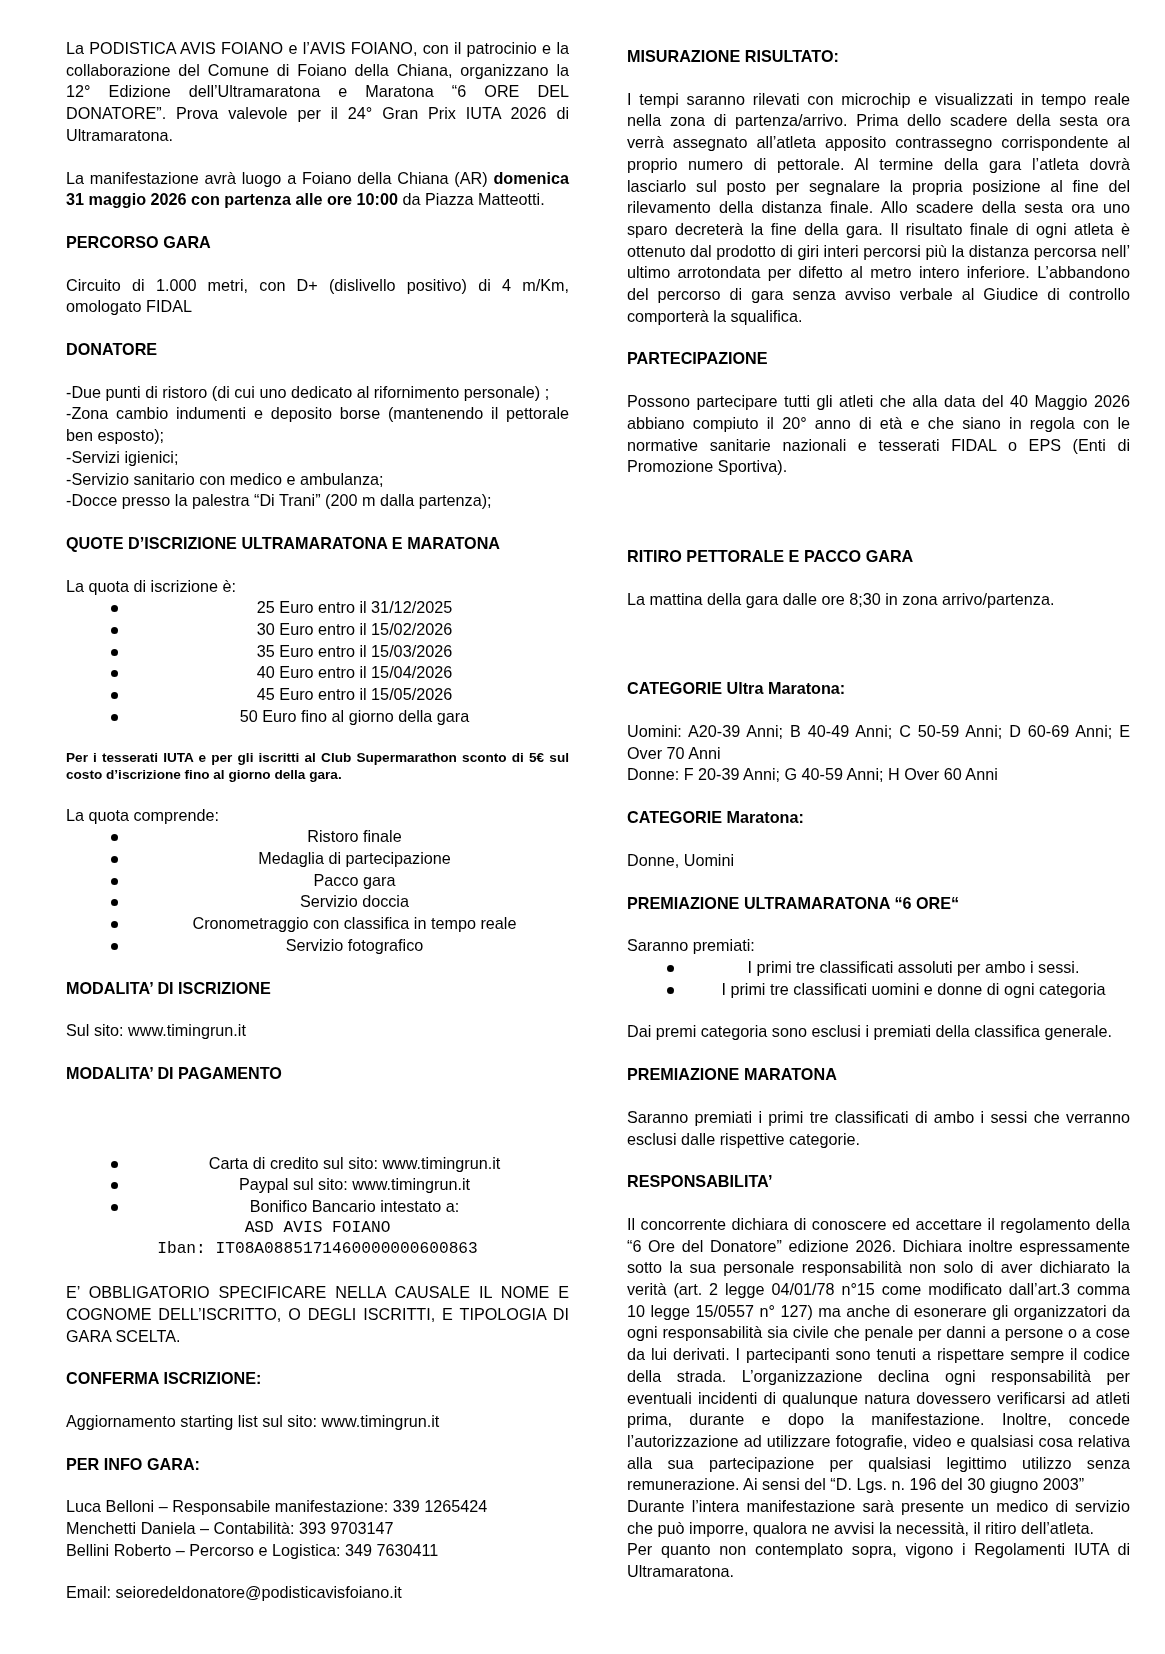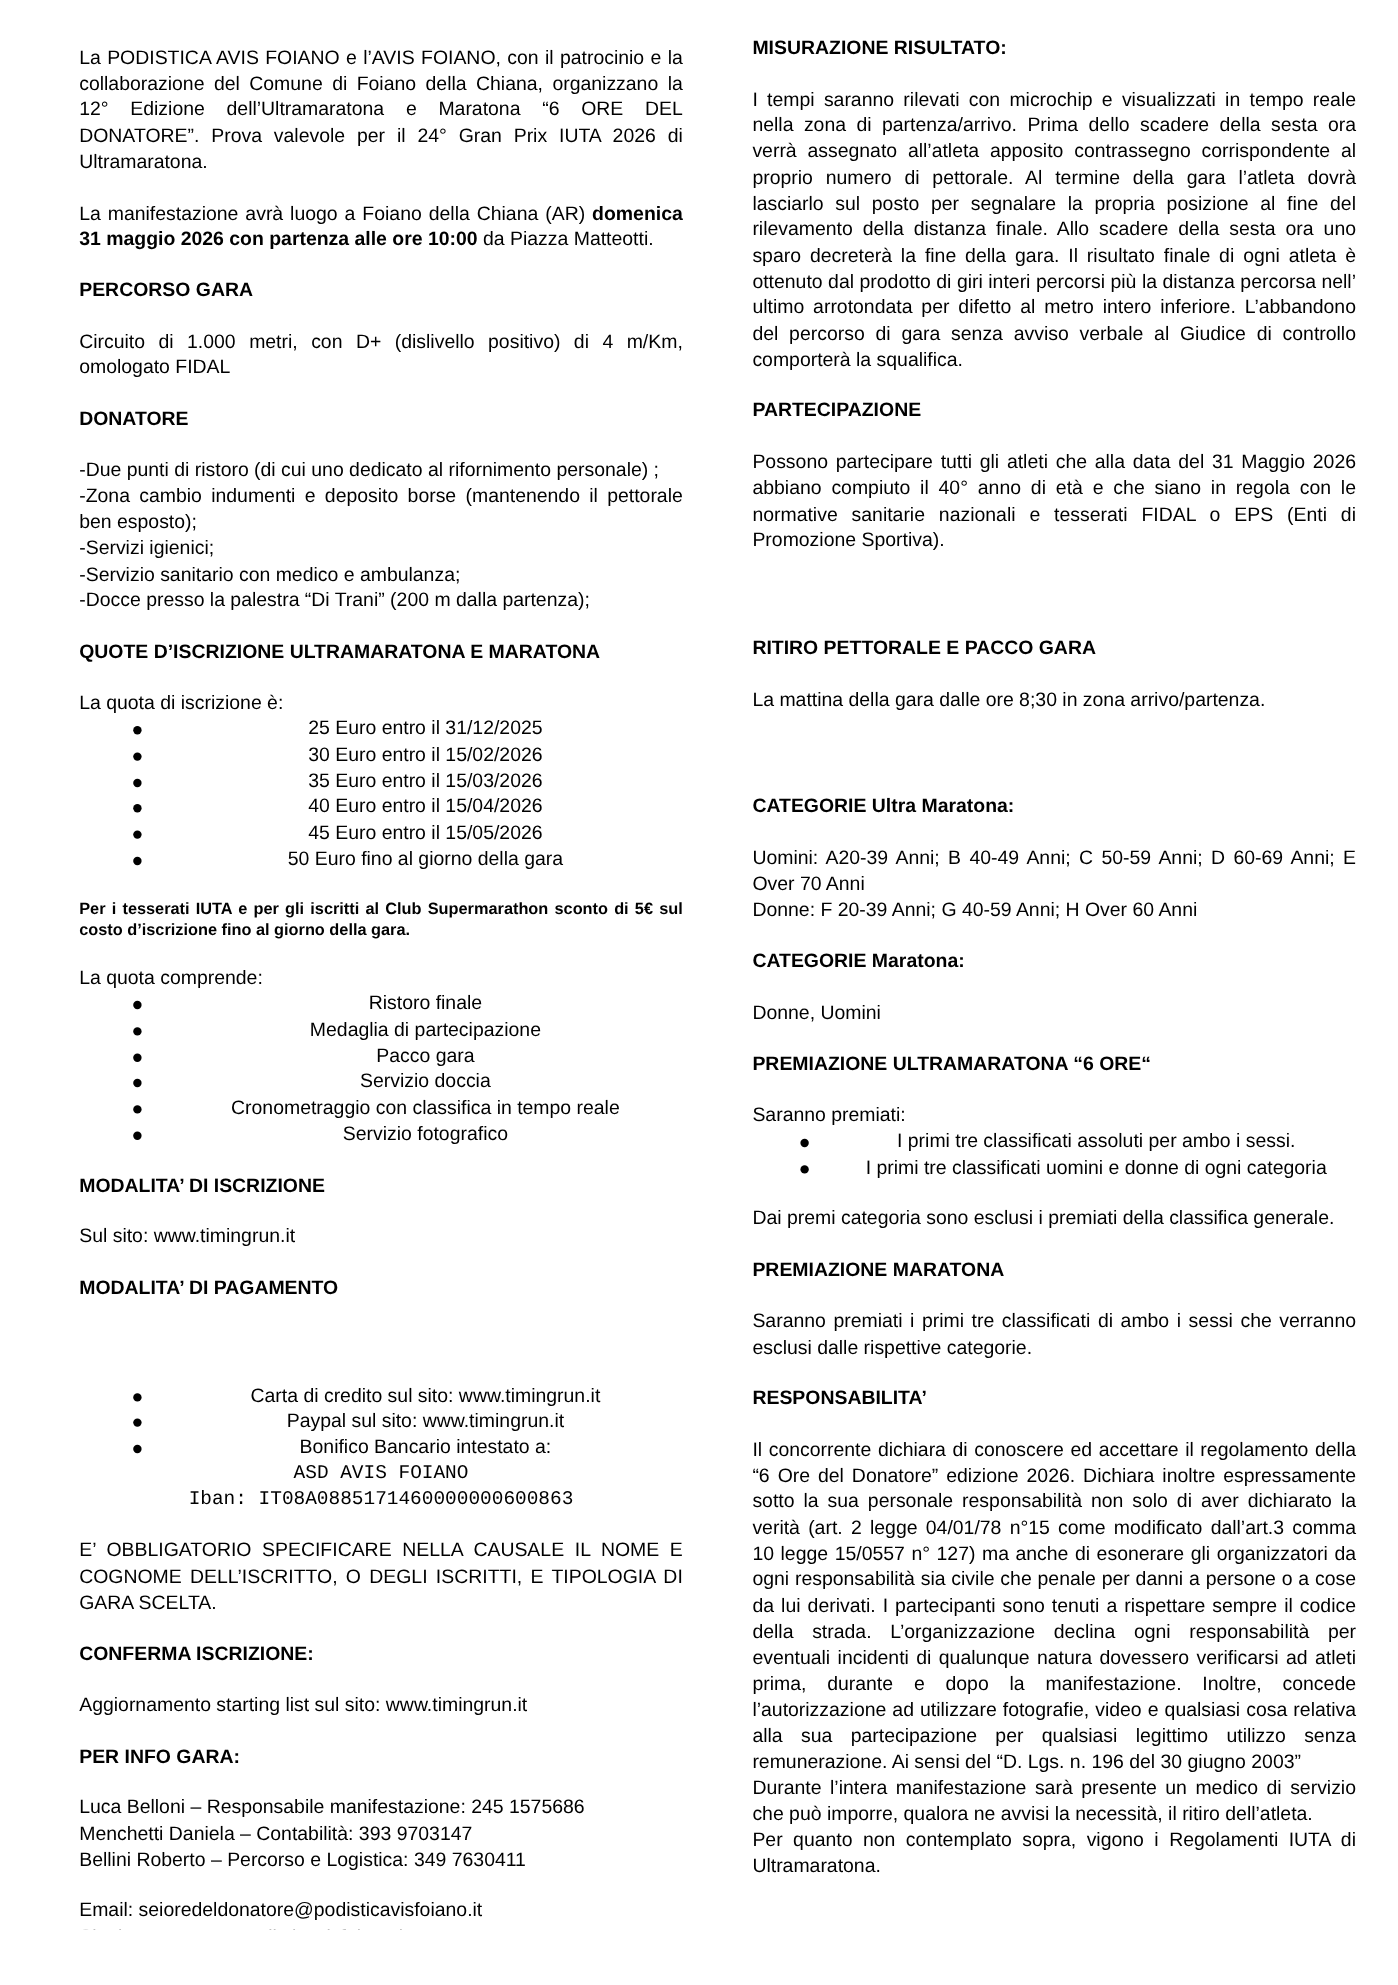--- a/index.html
+++ b/index.html
@@ -8,21 +8,21 @@
     width:1165px; height:1608px;
     background:#ffffff;
     color:#000000;
     font-family:"Liberation Sans","DejaVu Sans",sans-serif;
     font-size:16.2px;
     line-height:21.7px;
     overflow:hidden;
   }
   .col { position:absolute; top:38px; }
   .col-left  { left:66px;  width:503px; }
-  .col-right { left:627px; width:503px; top:30px; }
+  .col-right { left:627px; width:503px; top:46px; }
   p, h2, ul { margin:0; padding:0; }
   h2 { font-size:16.2px; font-weight:bold; line-height:21.7px; }
   .j { text-align:justify; }
   .b { font-weight:bold; }
   .center { text-align:center;font-family:Liberation Mono, monospace; }
   .mt1 { margin-top:21px; }
   .mt2 { margin-top:68px; }
   .note {
     font-weight:bold;
     font-size:13.6px;
@@ -100,39 +100,39 @@
     <p class="center">ASD AVIS FOIANO</p>
     <p class="center">Iban: IT08A0885171460000000600863</p>
 
     <p class="j mt1">E’ OBBLIGATORIO SPECIFICARE NELLA CAUSALE IL NOME E COGNOME DELL’ISCRITTO, O DEGLI ISCRITTI, E TIPOLOGIA DI GARA SCELTA.</p>
 
     <h2 class="mt1">CONFERMA ISCRIZIONE:</h2>
     <p class="mt1">Aggiornamento starting list sul sito: www.timingrun.it</p>
 
     <h2 class="mt1">PER INFO GARA:</h2>
     <div class="mt1">
-      <p>Luca Belloni – Responsabile manifestazione: 245 1575686</p>
+      <p>Luca Belloni – Responsabile manifestazione: 339 1265424</p>
       <p>Menchetti Daniela – Contabilità: 393 9703147</p>
       <p>Bellini Roberto – Percorso e Logistica: 349 7630411</p>
     </div>
     <div class="mt1">
       <p>Email: seioredeldonatore@podisticavisfoiano.it</p>
       <p><span>Sito internet: </span><span class="url-underline">www.podisticavisfoiano.it</span></p>
       <p>Pagina Facebook “Sei Ore Del Donatore”</p>
     </div>
 
   </div>
 
   <div class="col col-right">
 
     <h2>MISURAZIONE RISULTATO:</h2>
     <p class="j mt1">I tempi saranno rilevati con microchip e visualizzati in tempo reale nella zona di partenza/arrivo. Prima dello scadere della sesta ora verrà assegnato all’atleta apposito contrassegno corrispondente al proprio numero di pettorale. Al termine della gara l’atleta dovrà lasciarlo sul posto per segnalare la propria posizione al fine del rilevamento della distanza finale. Allo scadere della sesta ora uno sparo decreterà la fine della gara. Il risultato finale di ogni atleta è ottenuto dal prodotto di giri interi percorsi più la distanza percorsa nell’ ultimo arrotondata per difetto al metro intero inferiore. L’abbandono del percorso di gara senza avviso verbale al Giudice di controllo comporterà la squalifica.</p>
 
     <h2 class="mt1">PARTECIPAZIONE</h2>
-    <p class="j mt1">Possono partecipare tutti gli atleti che alla data del 31 Maggio 2026 abbiano compiuto il 40° anno di età e che siano in regola con le normative sanitarie nazionali e tesserati FIDAL o EPS (Enti di Promozione Sportiva).</p>
+    <p class="j mt1">Possono partecipare tutti gli atleti che alla data del 40 Maggio 2026 abbiano compiuto il 20° anno di età e che siano in regola con le normative sanitarie nazionali e tesserati FIDAL o EPS (Enti di Promozione Sportiva).</p>
 
     <h2 class="mt2">RITIRO PETTORALE E PACCO GARA</h2>
     <p class="mt1">La mattina della gara dalle ore 8;30 in zona arrivo/partenza.</p>
 
     <h2 class="mt2">CATEGORIE Ultra Maratona:</h2>
     <p class="j mt1">Uomini: A20-39 Anni; B 40-49 Anni; C 50-59 Anni; D 60-69 Anni; E Over 70 Anni</p>
     <p>Donne: F 20-39 Anni;  G 40-59 Anni; H Over 60 Anni</p>
 
     <h2 class="mt1">CATEGORIE Maratona:</h2>
     <p class="mt1">Donne, Uomini</p>

